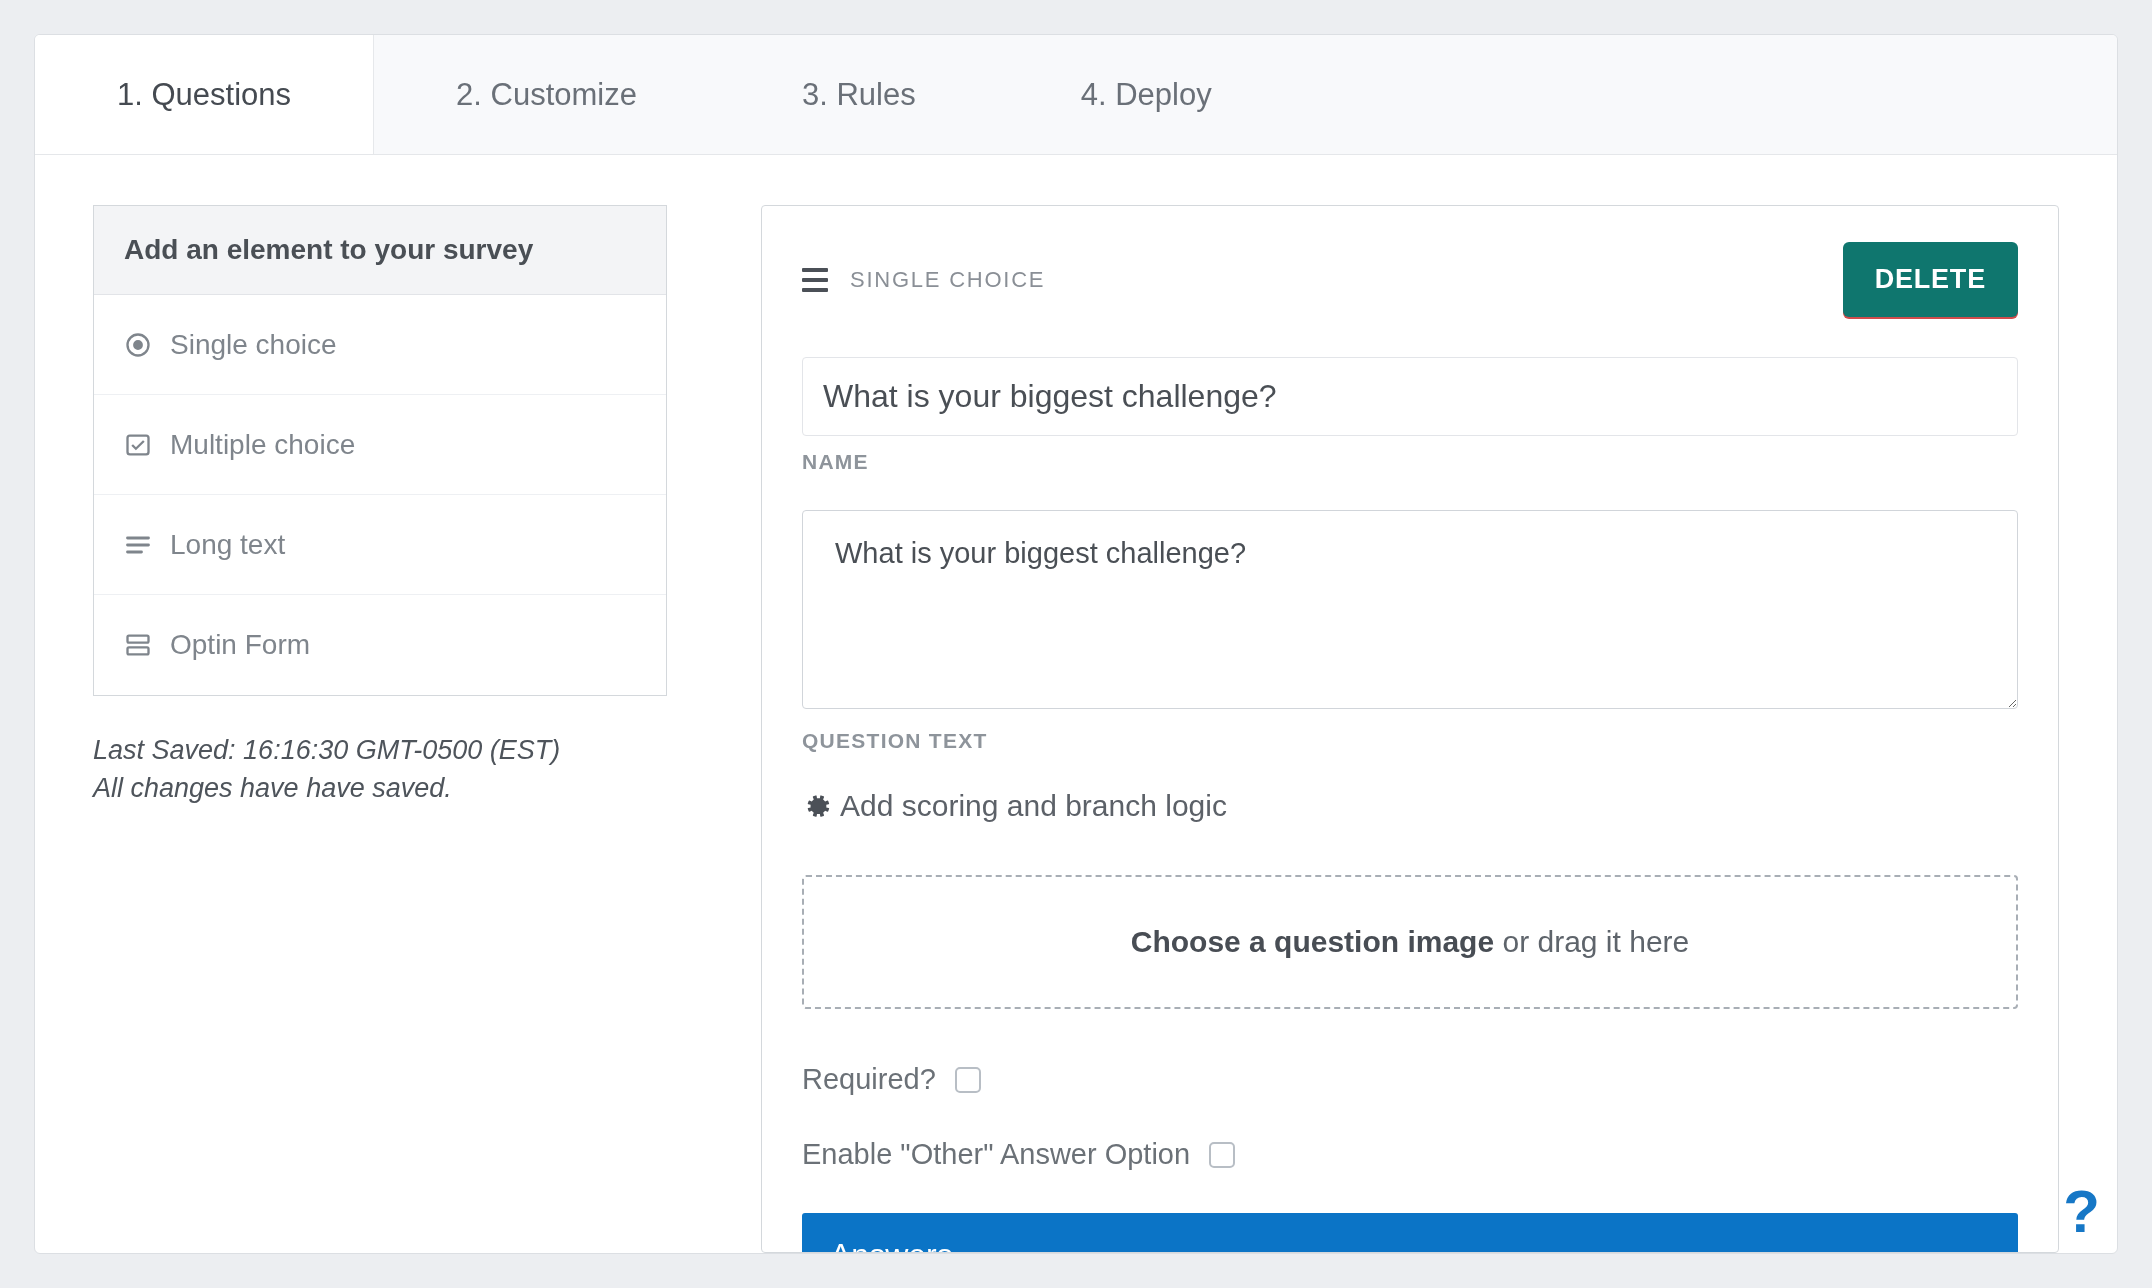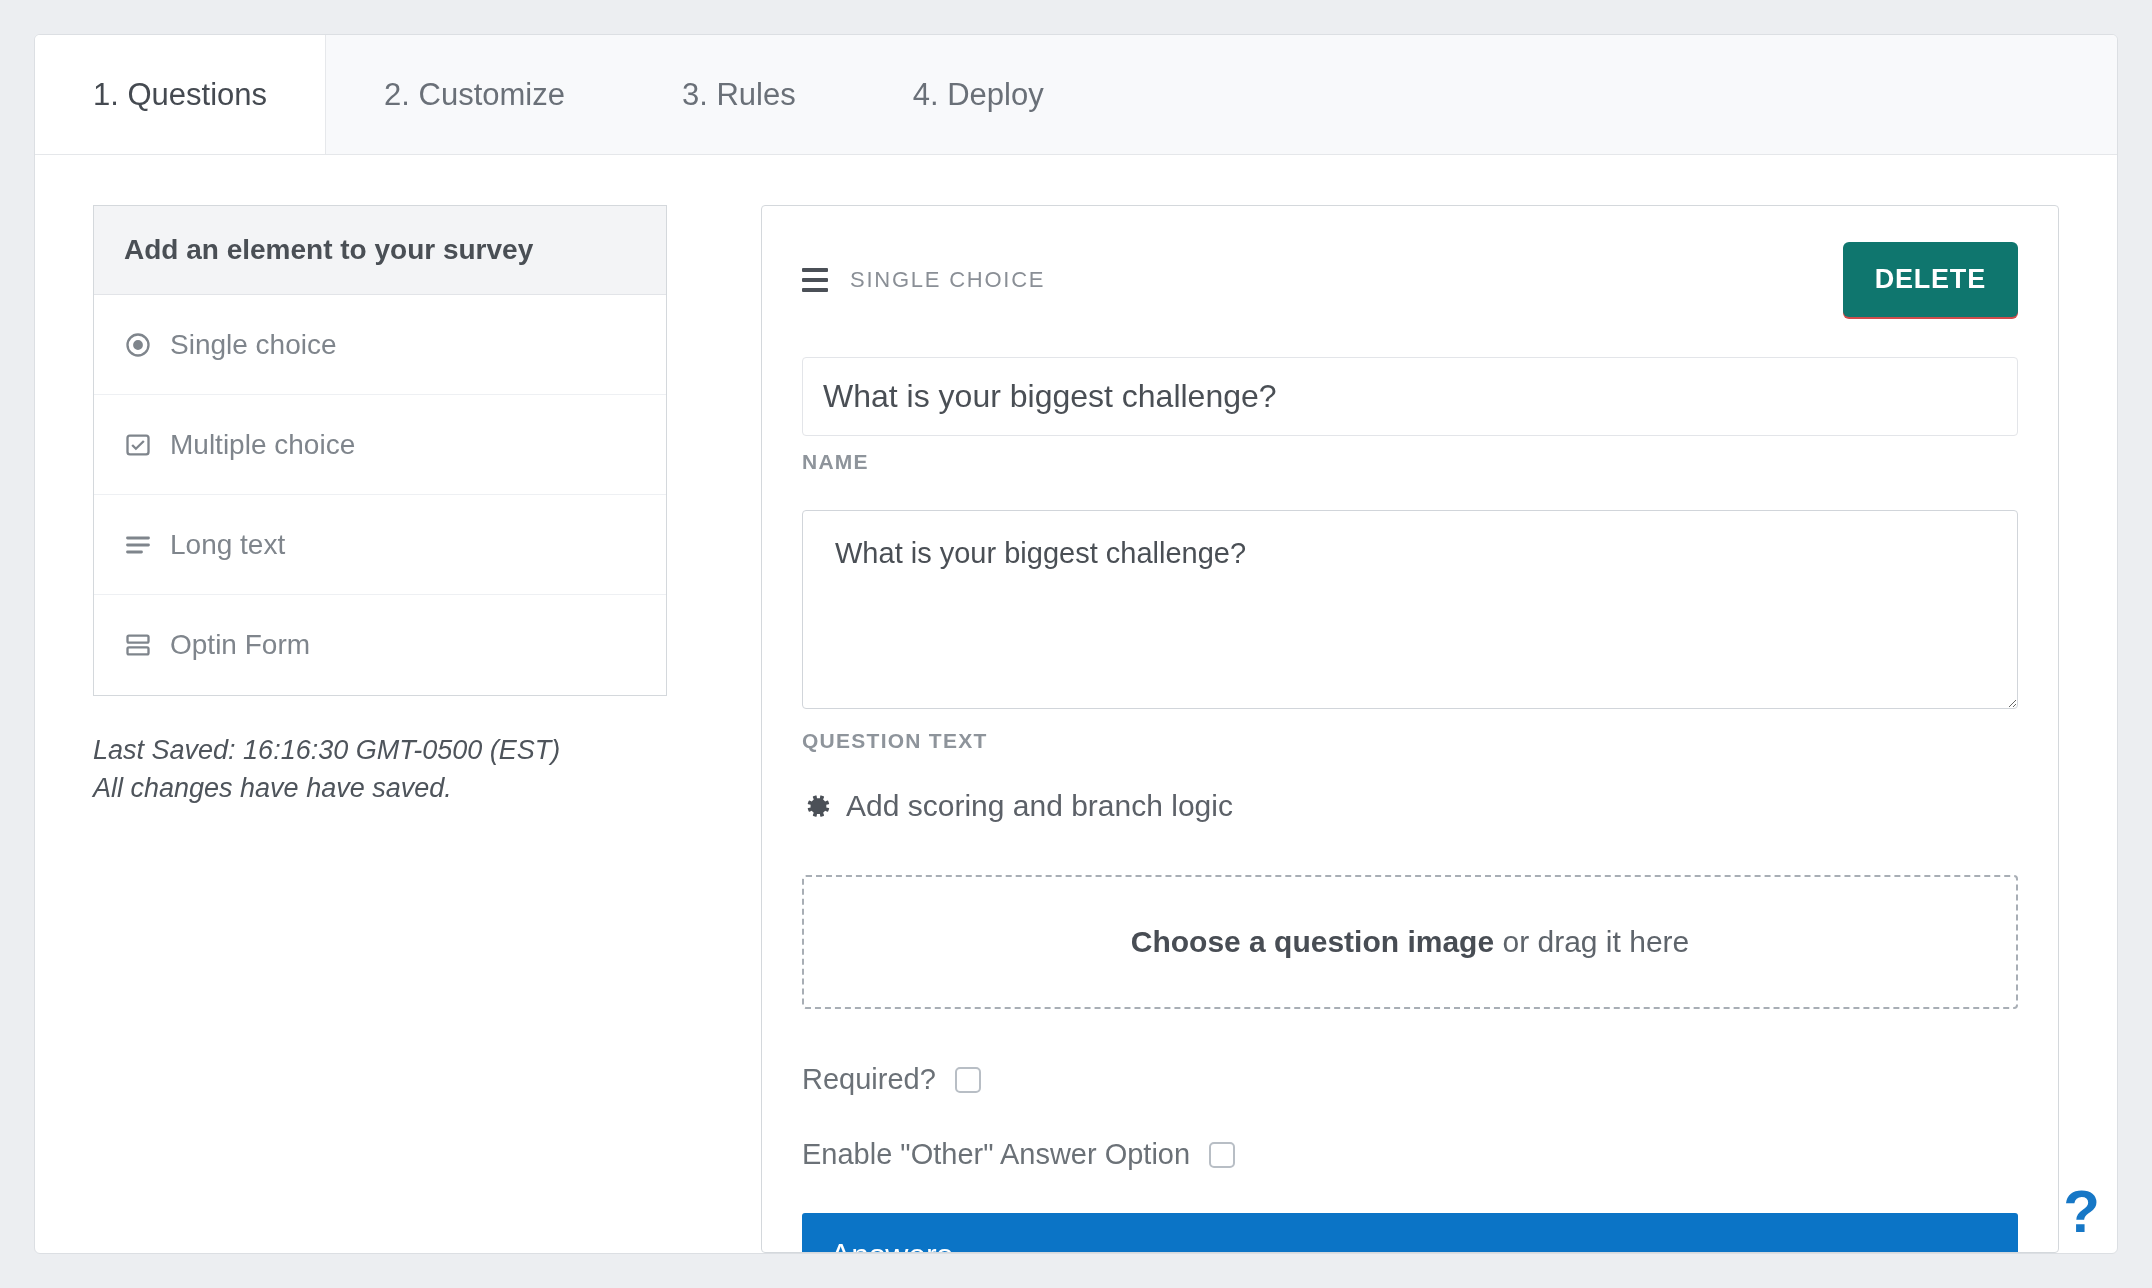--- a/index.html
+++ b/index.html
@@ -29,21 +29,21 @@
 
   
   .tabs {
     display: flex;
     align-items: stretch;
     border-bottom: 1px solid #e5e7ea;
     background: #f8f9fb;
     height: 120px;
   }
   .tab {
-    padding: 0 58px;
+    padding: 0 82px;
     display: flex;
     align-items: center;
     font-size: 31px;
     color: #6a7078;
     cursor: pointer;
     border-right: 1px solid transparent;
   }
   .tab.active {
     background: #ffffff;
     color: #454a51;
@@ -183,21 +183,21 @@
     font-size: 29px;
     color: #4a4f55;
     font-family: inherit;
     resize: both;
     margin-bottom: 16px;
   }
 
   .scoring {
     display: flex;
     align-items: center;
-    gap: 14px;
+    gap: 8px;
     font-size: 30px;
     color: #5c6168;
     cursor: pointer;
     margin-bottom: 52px;
   }
   .scoring .gear {
     width: 30px; height: 30px;
   }
 
   .dropzone {

